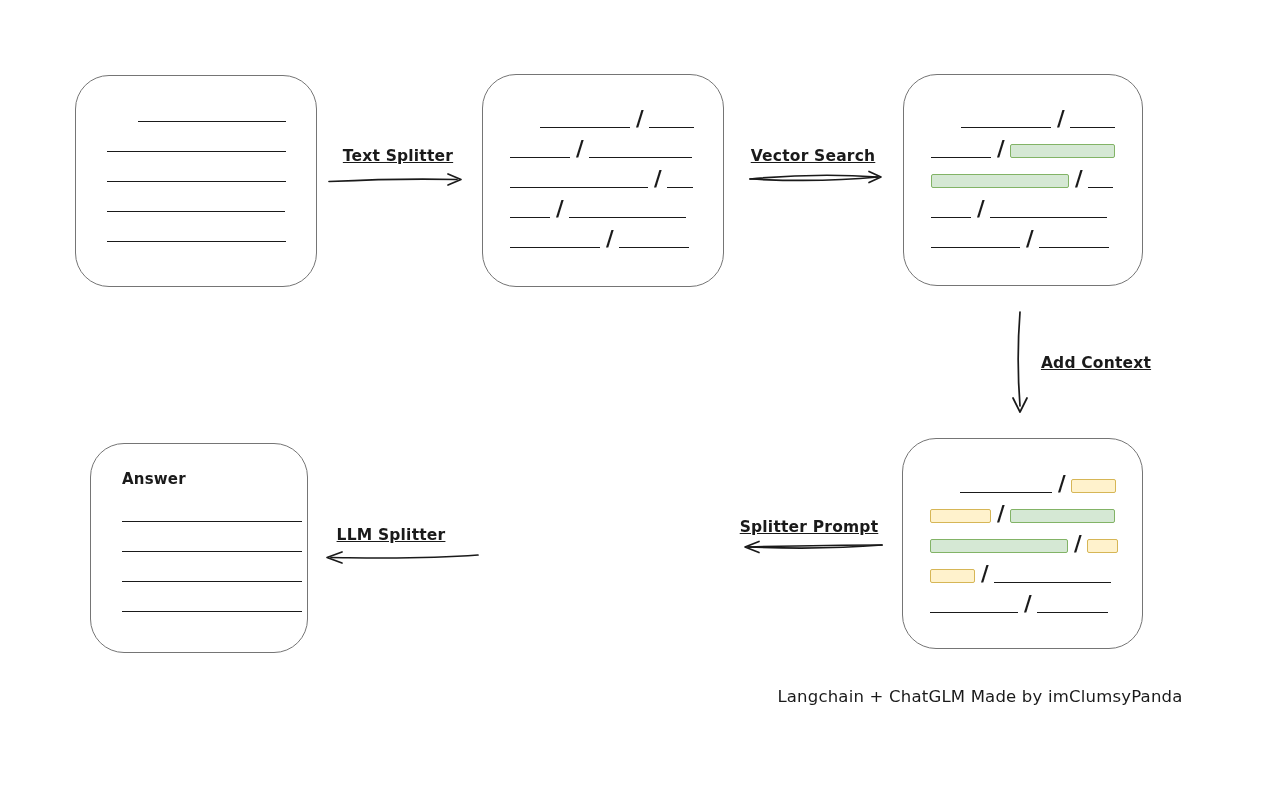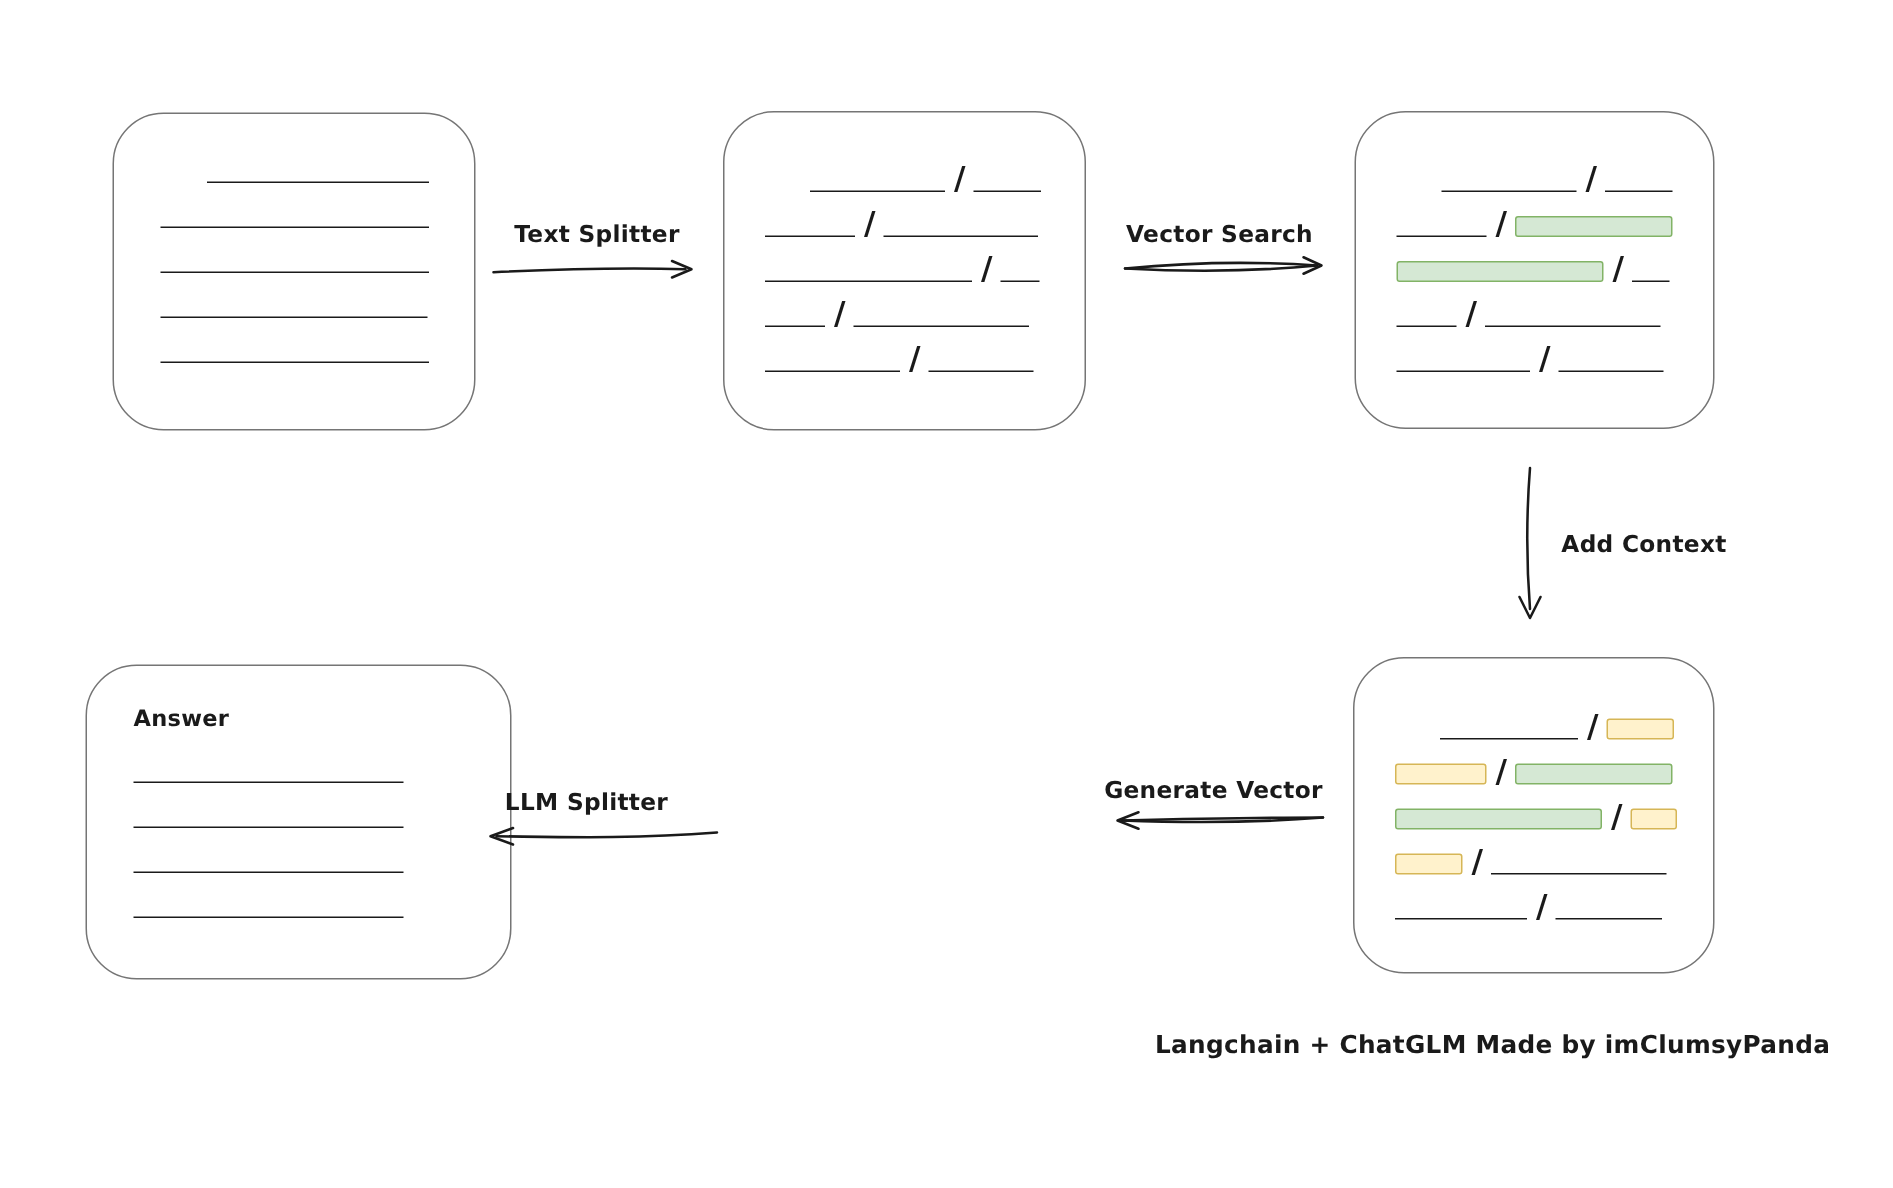--- a/index.html
+++ b/index.html
@@ -18,24 +18,24 @@
   .seg-indent{height:1px;}
   .seg-line{height:0;border-bottom:1.7px solid var(--ink);}
   .seg-slash{font-size:21px;line-height:21px;font-weight:600;color:var(--ink);margin:0 5px 0 6px;transform:translateY(2px);}
   .seg-bar{height:14px;border:1.6px solid;border-radius:2px;}
   .seg-green{background:var(--green-fill);border-color:var(--green-border);}
   .seg-yellow{background:var(--yellow-fill);border-color:var(--yellow-border);}
   .seg-red{background:var(--red-fill);border-color:var(--red-border);}
   .box-label{font-size:15px;line-height:19px;font-weight:600;color:var(--ink);letter-spacing:.2px;}
   .prompt-inner{padding:0 26px;}
   .prompt-bar{width:184px;height:14px;border:1.6px solid;border-radius:2px;}
-  .arrow-label{position:absolute;font-size:15.5px;font-weight:600;color:var(--ink);text-align:center;letter-spacing:.2px;white-space:nowrap;}
+  .arrow-label{position:absolute;font-size:15.5px;font-weight:600;color:var(--ink);text-align:center;letter-spacing:.2px;white-space:nowrap;text-decoration:underline;}
   .arrow-svg{position:absolute;overflow:visible;}
   .arrow-svg path{fill:none;stroke:var(--ink);stroke-width:1.7;stroke-linecap:round;stroke-linejoin:round;}
-  .caption{position:absolute;font-size:16.5px;font-weight:700;color:var(--ink);text-align:center;letter-spacing:.2px;white-space:nowrap;}
+  .caption{position:absolute;font-size:16.5px;font-weight:400;color:var(--ink);text-align:center;letter-spacing:.2px;white-space:nowrap;}
 </style>
 </head>
 <body>
 
 <div class="canvas">
 
   <div class="box" style="left:75px;top:75px;width:242px;height:212px">
     <div class="rows" style="padding:16px 0 0 31px">
         <div class="seg-row">
           <span class="seg seg-indent" style="width: 31px;"></span>
@@ -143,21 +143,21 @@
         </div>
         <div class="seg-row">
           <span class="seg seg-line" style="width: 88px;"></span>
           <span class="seg seg-slash">/</span>
           <span class="seg seg-line" style="width: 71px;"></span>
         </div>
       </div>
   </div>
 
 
-  <div class="box" style="left:57px;top:443px;width:284px;height:210px">
+  <div class="box" style="left:90px;top:443px;width:218px;height:210px">
     <div class="box-label" style="margin:26px 0 0 31px">Answer</div>
     <div class="rows" style="padding:3px 0 0 31px">
         <div class="seg-row">
           <span class="seg seg-line" style="width: 180px;"></span>
         </div>
         <div class="seg-row">
           <span class="seg seg-line" style="width: 180px;"></span>
         </div>
         <div class="seg-row">
           <span class="seg seg-line" style="width: 180px;"></span>
@@ -180,21 +180,21 @@
     <path d="M3,11 C 50,13.5 95,12.5 131,9"></path>
     <path d="M122,3.5 L 134,9 L 122,14.5"></path>
   </svg>
 
   <div class="arrow-label" style="left:1036px;top:354px;width:120px;text-align:center">Add Context</div>
   <svg class="arrow-svg" style="left:1007px;top:309px" width="26" height="110" viewBox="0 0 26 110">
     <path d="M13,3 C 10.5,35 10.5,65 13,97"></path>
     <path d="M6,89 L 13,103 L 20,89"></path>
   </svg>
 
-  <div class="arrow-label" style="left:731px;top:518px;width:156px">Generate Vector</div>
+  <div class="arrow-label" style="left:731px;top:518px;width:156px">Splitter Prompt</div>
   <svg class="arrow-svg" style="left:733px;top:537px" width="152" height="20" viewBox="0 0 152 20">
     <path d="M149,8 C 100,12 55,11.5 15,10"></path>
     <path d="M149,8 C 100,8 55,9 15,10"></path>
     <path d="M26,4.5 L 12,10 L 26,15.5"></path>
   </svg>
 
   <div class="arrow-label" style="left:323px;top:526px;width:136px">LLM Splitter</div>
   <svg class="arrow-svg" style="left:319px;top:547px" width="162" height="20" viewBox="0 0 162 20">
     <path d="M159,8 C 100,12.5 55,11 12,10.5"></path>
     <path d="M23,5 L 8,10.5 L 23,16"></path>

